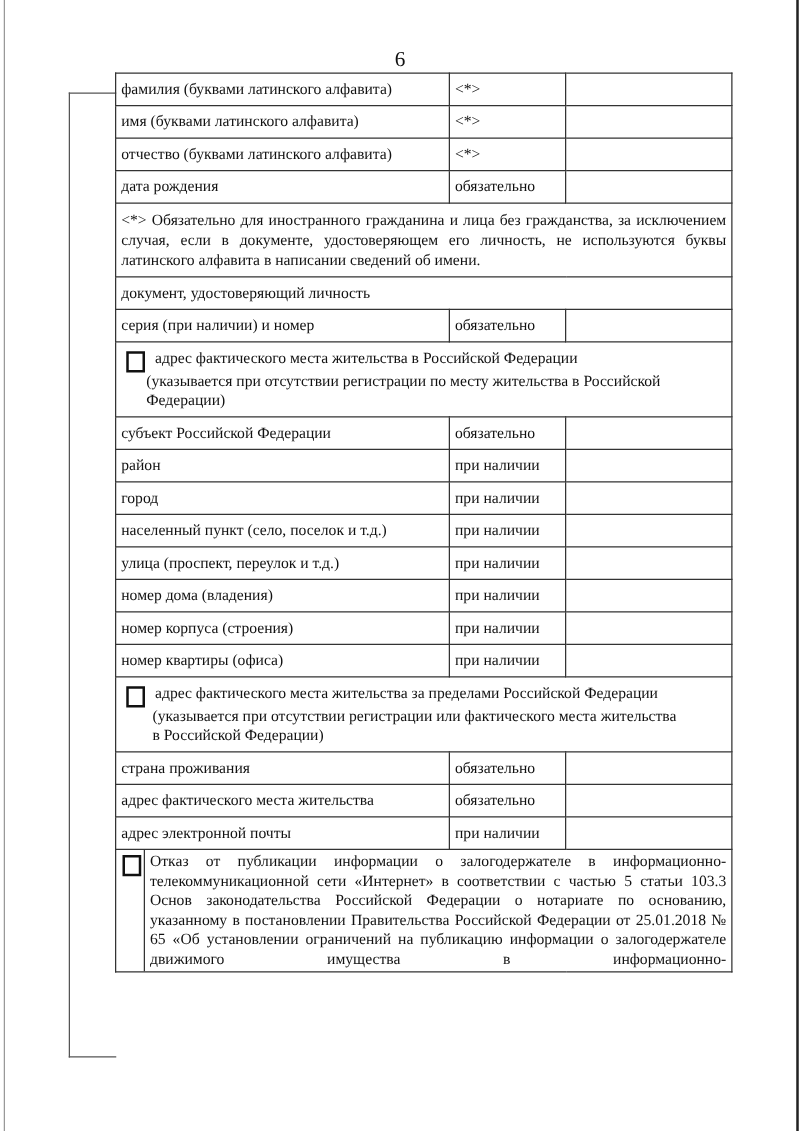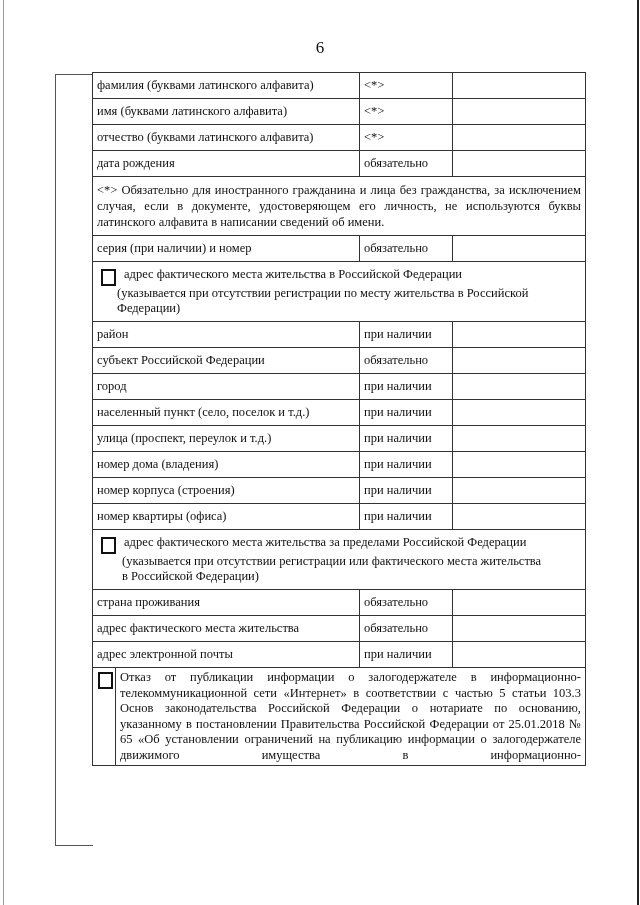--- a/index.html
+++ b/index.html
@@ -1,21 +1,21 @@
 <!DOCTYPE html>
 <html><head>
 <meta charset="utf-8">
 <style>
   html,body{margin:0;padding:0;background:#fff;}
   body{width:640px;height:905px;position:relative;overflow:hidden;font-family:"Liberation Serif","DejaVu Serif",serif;color:#111;}
   .page-edge-left{position:absolute;left:3px;top:0;width:1px;height:905px;background:#999;}
   .page-edge-right{position:absolute;right:1px;top:0;width:2px;height:905px;background:#222;}
   .pagenum{position:absolute;top:38px;left:0;width:640px;text-align:center;font-size:17px;}
   .outer{position:absolute;left:55px;top:74px;width:37px;height:770px;border-left:1px solid #555;border-bottom:1px solid #555;border-top:1px solid #555;}
-  table{position:absolute;left:92px;top:72px;width:494px;border-collapse:collapse;font-size:12.5px;}
+  table{position:absolute;left:92px;top:58px;width:494px;border-collapse:collapse;font-size:12.5px;}
   td{border:1px solid #333;padding:3px 4px;vertical-align:middle;line-height:15px;}
   td.c1{width:258px;}
   td.c2{width:84px;}
   tr.r{height:26px;}
   .chk{display:inline-block;width:11px;height:13px;border:2px solid #111;vertical-align:middle;margin-right:8px;}
   .just{text-align:justify;text-align-last:left;}
   .cbrow td{padding-left:8px;}
   .cbtext{display:inline-block;vertical-align:top;}
   .last-wrap{display:flex;}
   .last-chk{width:22px;border-right:1px solid #333;padding-top:4px;}
@@ -48,38 +48,41 @@
     </tr>
     <tr class="r">
       <td class="c1">дата рождения</td>
       <td class="c2">обязательно</td>
       <td></td>
     </tr>
     <tr>
       <td colspan="3" class="just" style="padding:5px 4px;line-height:16px;">&lt;*&gt; Обязательно для иностранного гражданина и лица без гражданства, за исключением случая, если в документе, удостоверяющем его личность, не используются буквы латинского алфавита в написании сведений об имени.</td>
     </tr>
     <tr class="r">
+      <td colspan="3">документ, удостоверяющий личность</td>
+    </tr>
+    <tr class="r">
       <td class="c1">серия (при наличии) и номер</td>
       <td class="c2">обязательно</td>
       <td></td>
     </tr>
     <tr class="cbrow">
       <td colspan="3" style="padding:5px 16px 5px 8px;">
         <span class="chk" style="vertical-align:top;margin-top:2px;"></span><span class="cbtext" style="width:440px;">адрес фактического места жительства в Российской Федерации</span>
         <div style="padding-left:16px;">(указывается при отсутствии регистрации по месту жительства в Российской Федерации)</div>
       </td>
     </tr>
     <tr class="r">
-      <td class="c1">район</td>
-      <td class="c2">при наличии</td>
+      <td class="c1">субъект Российской Федерации</td>
+      <td class="c2">обязательно</td>
       <td></td>
     </tr>
     <tr class="r">
-      <td class="c1">субъект Российской Федерации</td>
-      <td class="c2">обязательно</td>
+      <td class="c1">район</td>
+      <td class="c2">при наличии</td>
       <td></td>
     </tr>
     <tr class="r">
       <td class="c1">город</td>
       <td class="c2">при наличии</td>
       <td></td>
     </tr>
     <tr class="r">
       <td class="c1">населенный пункт (село, поселок и т.д.)</td>
       <td class="c2">при наличии</td>

